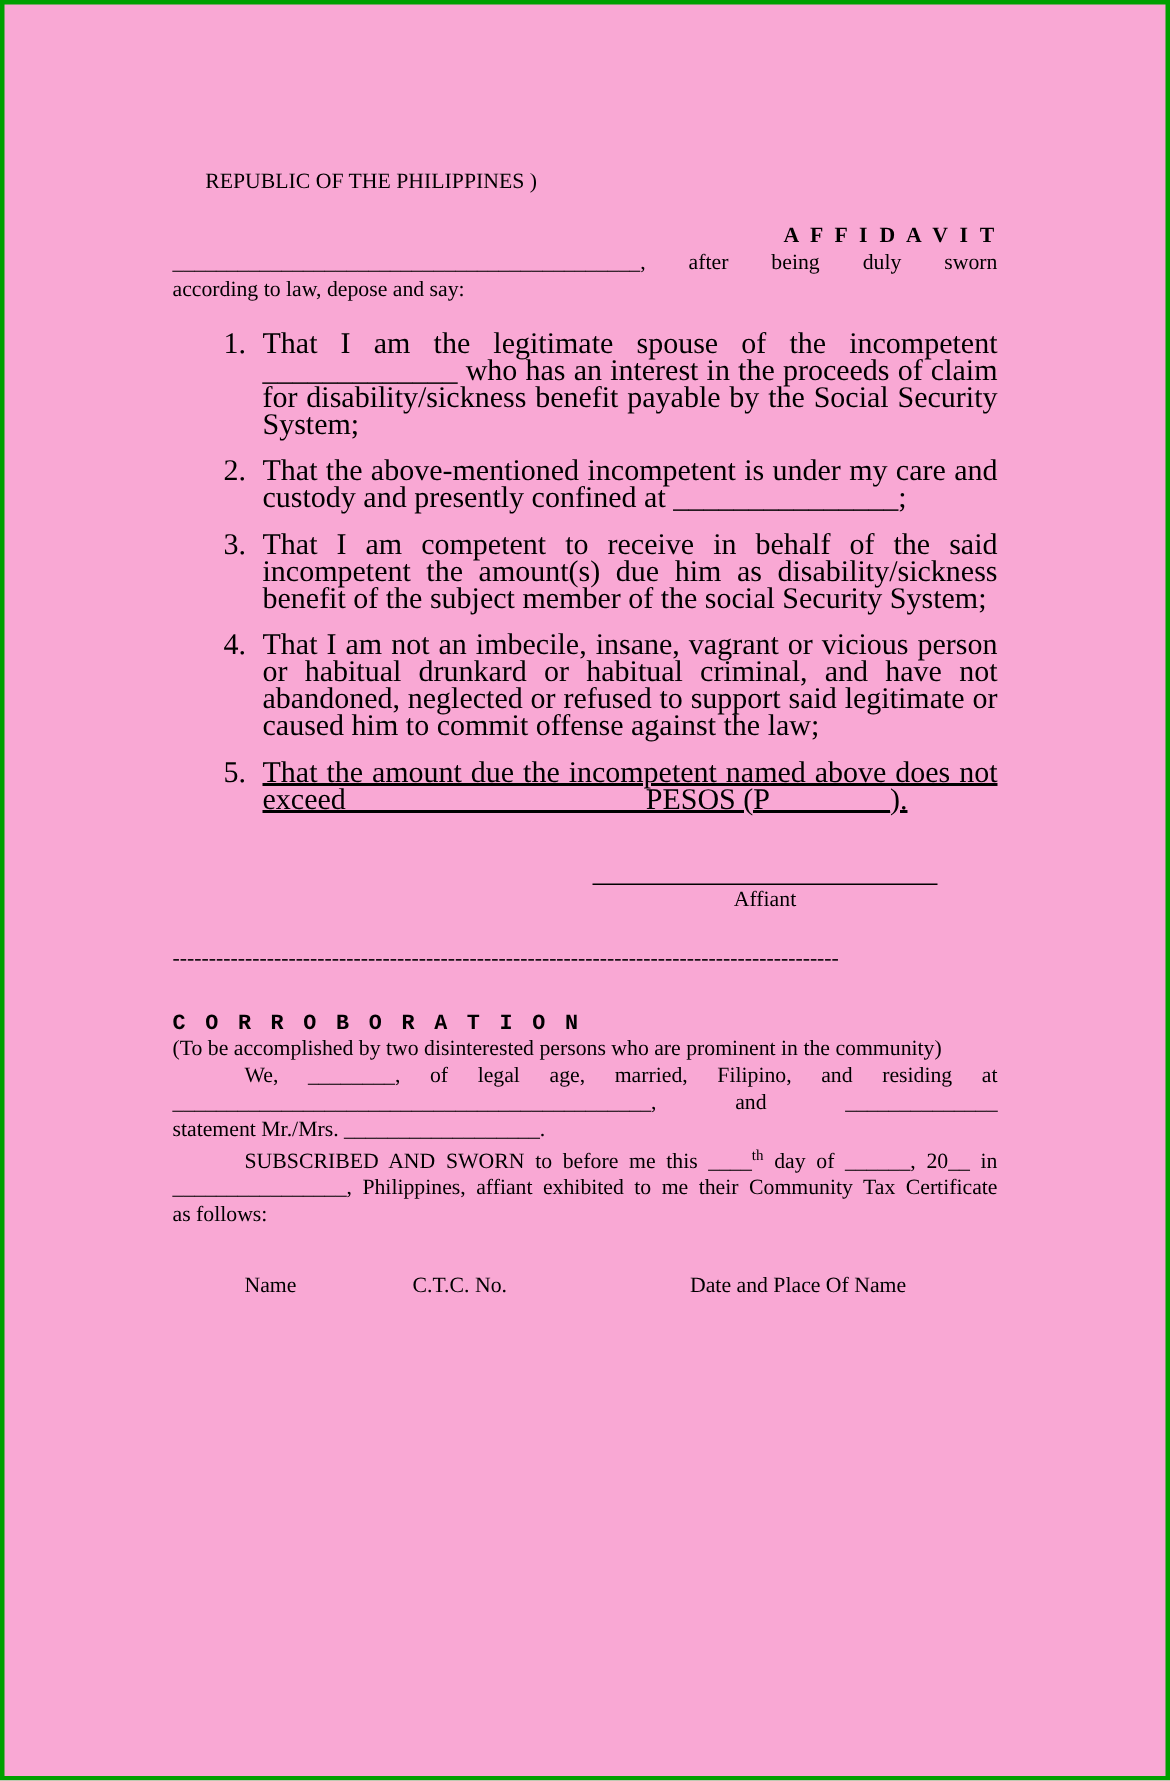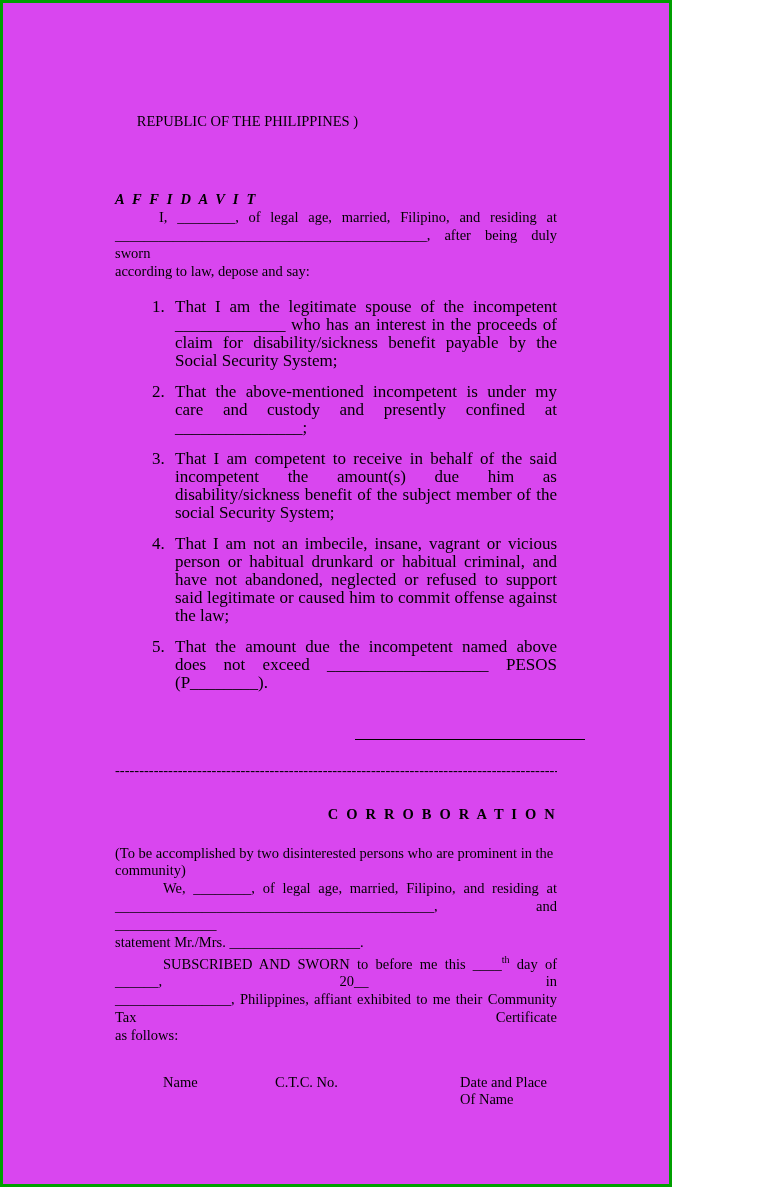--- a/index.html
+++ b/index.html
@@ -8,47 +8,45 @@
     background: #ffffff;
   }
   body {
     width: 780px;
     height: 1187px;
     font-family: "Liberation Serif", serif;
     color: #000000;
   }
   .page {
     position: relative;
-    width: 672px;
+    width: 780px;
     height: 1187px;
     box-sizing: border-box;
     border: 3px solid #00a000;
-    background: #d946ef;
+    background: #f9a8d4;
   }
   .sheet {
     position: absolute;
     left: 0;
     top: 0;
     right: 0;
     bottom: 0;
     padding: 90px 112px 0 112px;
     box-sizing: border-box;
   }
   .hdr-line {
     font-size: 14.5px;
     line-height: 18.5px;
     white-space: pre;
   }
   .hdr-line .col2 {
     display: inline-block;
   }
   .title-block {
-    text-align: left;
-    margin-top: 42px;
-    font-style: italic;
+    text-align: right;
   }
   .title-main {
     font-weight: bold;
     font-size: 14.5px;
     letter-spacing: 2.2px;
   }
   .title-sub {
     font-weight: bold;
     font-size: 14.5px;
     margin-top: 2px;
@@ -63,31 +61,32 @@
   .intro {
     margin-top: 44px;
   }
   .intro .indent {
     display: inline-block;
     width: 44px;
   }
   ol.items {
     margin: 18px 0 0 0;
     padding-left: 54px;
-    font-size: 17px;
+    font-size: 20px;
     line-height: 18px;
   }
   ol.items > li {
     margin-bottom: 13px;
     text-align: justify;
     text-justify: inter-word;
     padding-left: 6px;
   }
   ol.items > li:last-child {
     margin-bottom: 0;
+    text-decoration: underline;
   }
   .sig-block {
     margin-top: 46px;
     text-align: center;
     padding-left: 240px;
   }
   .sig-rule {
     border-bottom: 1px solid #000;
     width: 230px;
     margin: 0 auto;
@@ -99,29 +98,29 @@
   }
   .dash-sep {
     margin-top: 22px;
     font-size: 14.5px;
     letter-spacing: 0px;
     overflow: hidden;
     white-space: nowrap;
     height: 18px;
   }
   .corro-title {
-    text-align: right;
+    text-align: left;
     font-weight: bold;
     font-size: 14.5px;
     letter-spacing: 2.2px;
     margin-top: 26px;
+    font-family: Liberation Mono, monospace;
   }
   .corro-note {
     font-size: 14.5px;
-    margin-top: 22px;
   }
   .corro-par {
     margin-top: 30px;
   }
   .corro-par .indent {
     display: inline-block;
     width: 48px;
   }
   .sworn-par {
     margin-top: 42px;
@@ -156,35 +155,35 @@
 
     <div class="hdr-line">
       <span>REPUBLIC OF THE PHILIPPINES )</span>
     </div>
 
     <div class="title-block">
       <div class="title-main">A F F I D A V I T</div>
     </div>
 
     <p class="body-par intro">
-      <span class="just-line"><span class="indent"></span><span>I, ________, of legal age, married, Filipino, and residing at</span></span>
       <span class="just-line">___________________________________________, after being duly sworn</span>
       <span>according to law, depose and say:</span>
     </p>
 
     <ol class="items">
       <li>That I am the legitimate spouse of the incompetent _____________ who has an interest in the proceeds of claim for disability/sickness benefit payable by the Social Security System;</li>
       <li>That the above-mentioned incompetent is under my care and custody and presently confined at _______________;</li>
       <li>That I am competent to receive in behalf of the said incompetent the amount(s) due him as disability/sickness benefit of the subject member of the social Security System;</li>
       <li>That I am not an imbecile, insane, vagrant or vicious person or habitual drunkard or habitual criminal, and have not abandoned, neglected or refused to support said legitimate or caused him to commit offense against the law;</li>
       <li>That the amount due the incompetent named above does not exceed ___________________ PESOS (P________).</li>
     </ol>
 
     <div class="sig-block">
       <div class="sig-rule"></div>
+      <div class="sig-label">Affiant</div>
     </div>
 
     <div class="dash-sep">--------------------------------------------------------------------------------------------</div>
 
     <div class="corro-title">C O R R O B O R A T I O N</div>
 
     <div class="corro-note">(To be accomplished by two disinterested persons who are prominent in the community)</div>
 
     <p class="body-par corro-par">
       <span class="just-line"><span class="indent"></span><span>We, ________, of legal age, married, Filipino, and residing at</span></span>

